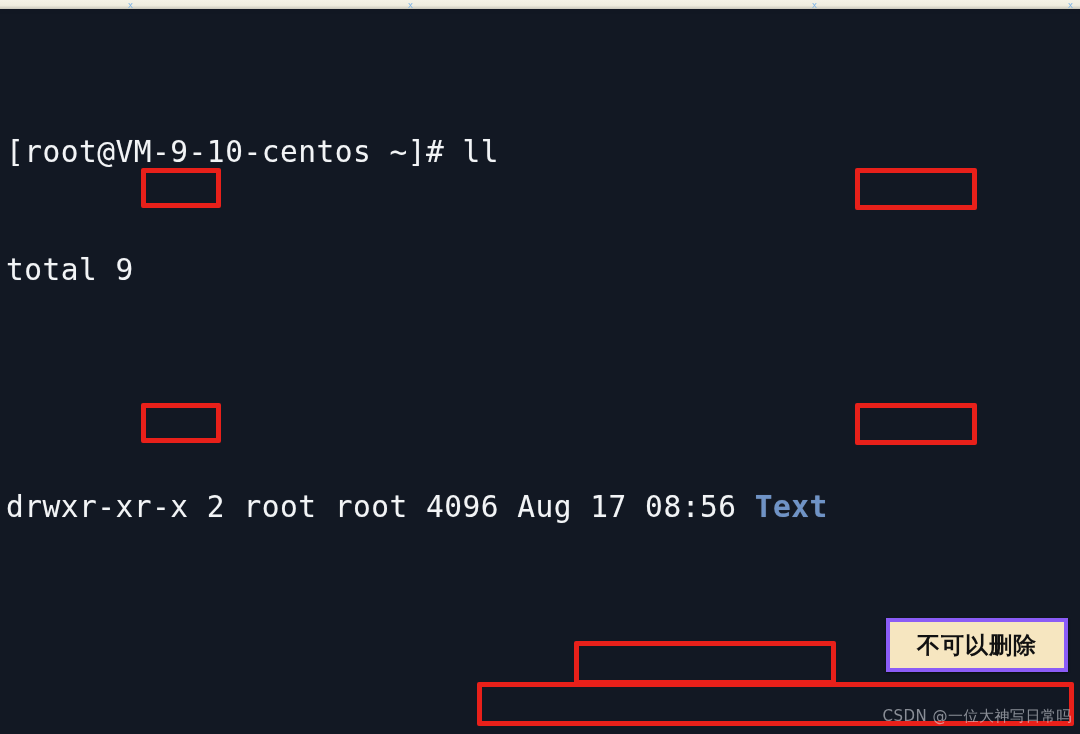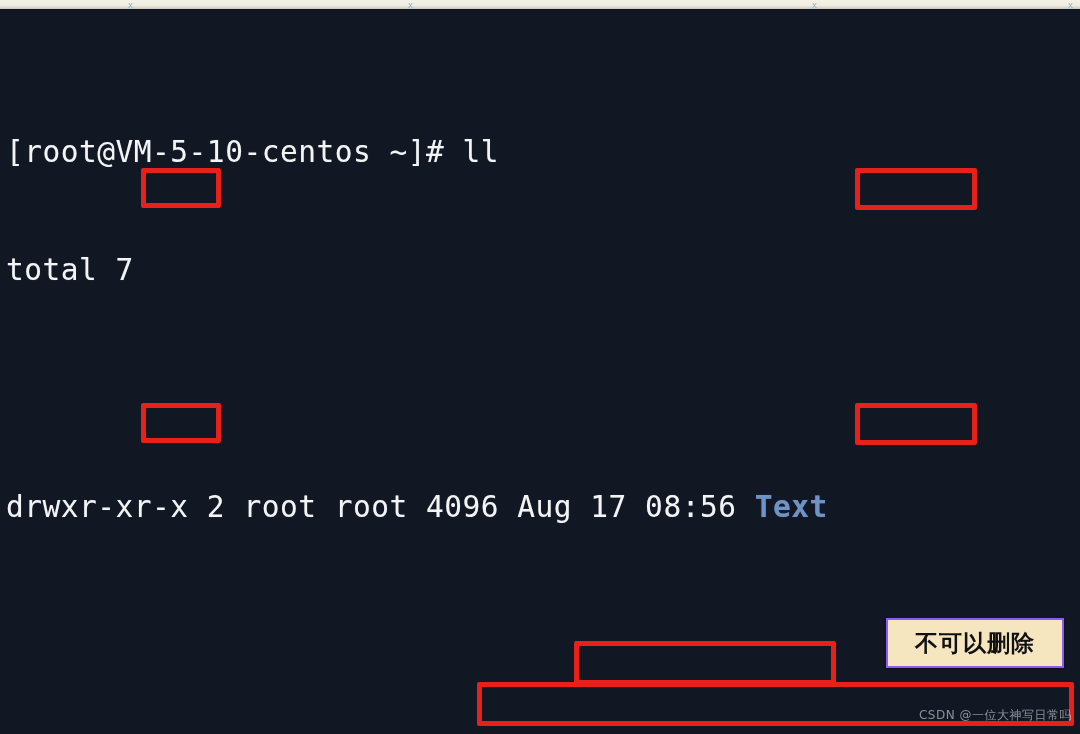--- a/index.html
+++ b/index.html
@@ -77,39 +77,39 @@
   }
 
   
   #callout {
     position: absolute;
     left: 886px;
     top: 618px;
     width: 174px;
     height: 46px;
     background: #f6e6c0;
-    border: 2px solid #8b5cf6;
+    border: 4px solid #8b5cf6;
     box-shadow: 0 1px 2px rgba(0,0,0,0.55);
     color: #111111;
     font-family: "DejaVu Sans", "Liberation Sans", sans-serif;
     font-size: 23px;
     font-weight: bold;
     line-height: 46px;
     text-align: center;
     letter-spacing: 1px;
   }
 
   
   #watermark {
     position: absolute;
     right: 8px;
     top: 707px;
     color: rgba(216,220,226,0.60);
     font-family: "DejaVu Sans", "Liberation Sans", sans-serif;
-    font-size: 12px;
+    font-size: 15px;
     letter-spacing: 0.5px;
     white-space: nowrap;
   }
 
   
   #bottomclip {
     position: absolute;
     left: 0;
     top: 726px;
     width: 1080px;
@@ -131,22 +131,22 @@
   <div id="titlestrip">
     <span class="strip-marker" style="left:126px">x</span>
     <span class="strip-marker" style="left:406px">x</span>
     <span class="strip-marker" style="left:810px">x</span>
     <span class="strip-marker" style="left:1066px">x</span>
   </div>
   <div id="stripgap"></div>
 
   <div id="term">
 
-    <div class="line"><span>[root@VM-5-10-centos ~]# ll</span></div>
-    <div class="line"><span>total 7</span></div>
+    <div class="line"><span>[root@VM-9-10-centos ~]# ll</span></div>
+    <div class="line"><span>total 9</span></div>
 
 
 
     <div class="line"><span>drwxr-xr-x 2 root root 4096 Aug 17 08:56 </span><span class="dir-blue">Text</span></div>
 
     
     
     
 
     

